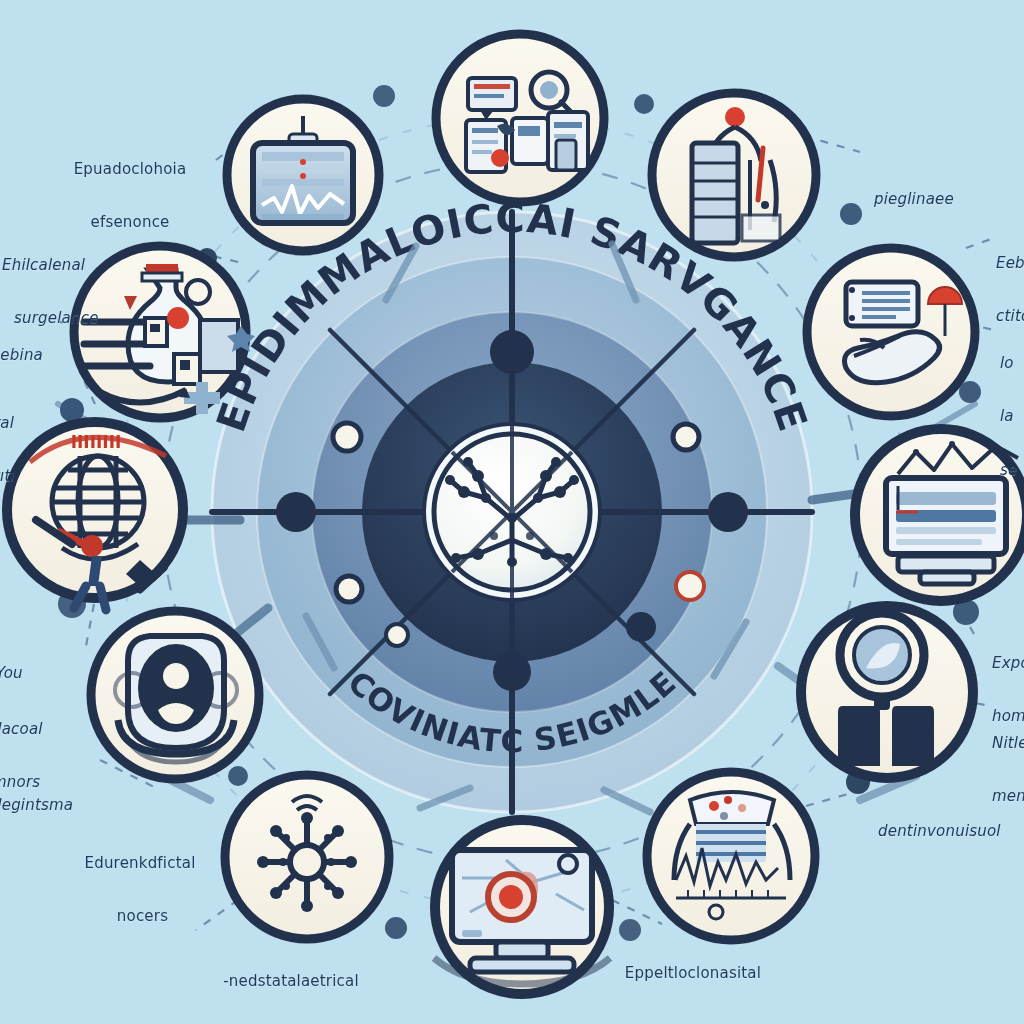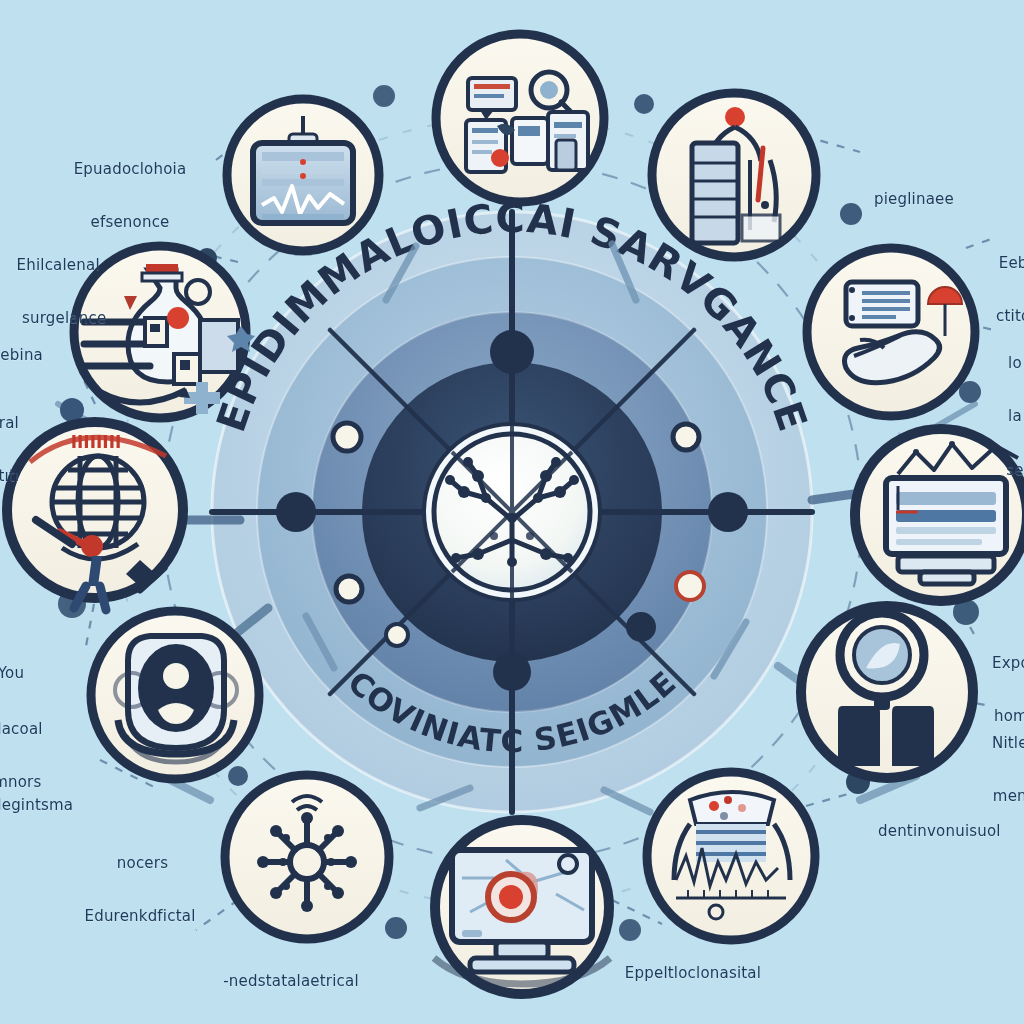--- a/index.html
+++ b/index.html
@@ -16,21 +16,21 @@
     position:absolute;
     color:#1d3a5c;
     font-family:"DejaVu Sans","Liberation Sans",sans-serif;
     font-size:15px;
     line-height:1.18;
     font-weight:500;
     letter-spacing:.2px;
     white-space:pre;
     text-shadow:0 1px 0 rgba(255,255,255,.25);
   }
-  .lbl.l{text-align:center;}
+  .lbl.l{text-align:left;font-style:italic;}
   .lbl.c{text-align:center;}
 </style>
 </head>
 <body style="background: rgb(191, 224, 239);">
 
 <div id="stage">
 
   <svg class="layer" viewBox="0 0 1024 1024">
     <defs>
       <radialGradient id="gRingPale" cx="50%" cy="42%" r="62%">
@@ -483,21 +483,21 @@
       </g>
     </g>
   </svg>
 
   <div>
     <div class="lbl c" style="left:30px;top:126px;width:200px;">
       <div>Epuadoclohoia</div>
       <div>efsenonce</div>
     </div>
 
-    <div class="lbl l" style="left:2px;top:222px;margin-left:8px;">
+    <div class="lbl l" style="left:2px;top:222px;">
       <div>Ehilcalenal</div>
       <div style="padding-left:12px">surgelance</div>
     </div>
 
     <div class="lbl l" style="left:-4px;top:312px;">
       <div>lebina</div>
     </div>
 
     <div class="lbl l" style="left:-6px;top:380px;">
       <div>ral</div>
@@ -511,22 +511,22 @@
     <div class="lbl l" style="left:-8px;top:686px;">
       <div>dacoal</div>
       <div>mnors</div>
     </div>
 
     <div class="lbl l" style="left:-8px;top:762px;">
       <div>degintsma</div>
     </div>
 
     <div class="lbl c" style="left:30px;top:820px;width:220px;">
+      <div>Edurenkdfictal</div>
       <div> nocers</div>
-      <div>Edurenkdfictal</div>
     </div>
 
     <div class="lbl c" style="left:166px;top:938px;width:250px;">
       <div>-nedstatalaetrical</div>
       
     </div>
 
     <div class="lbl c" style="left:568px;top:930px;width:250px;">
       <div>Eppeltloclonasital</div>
       

